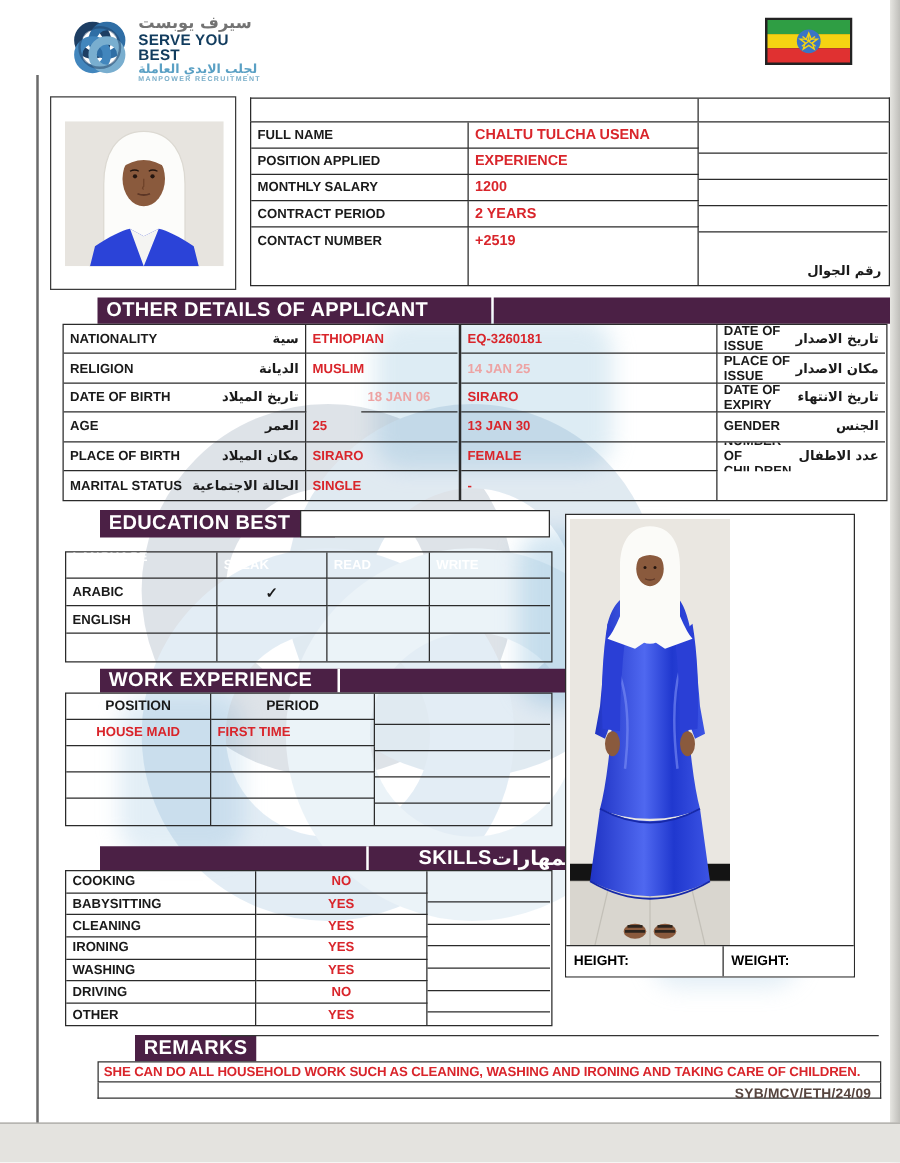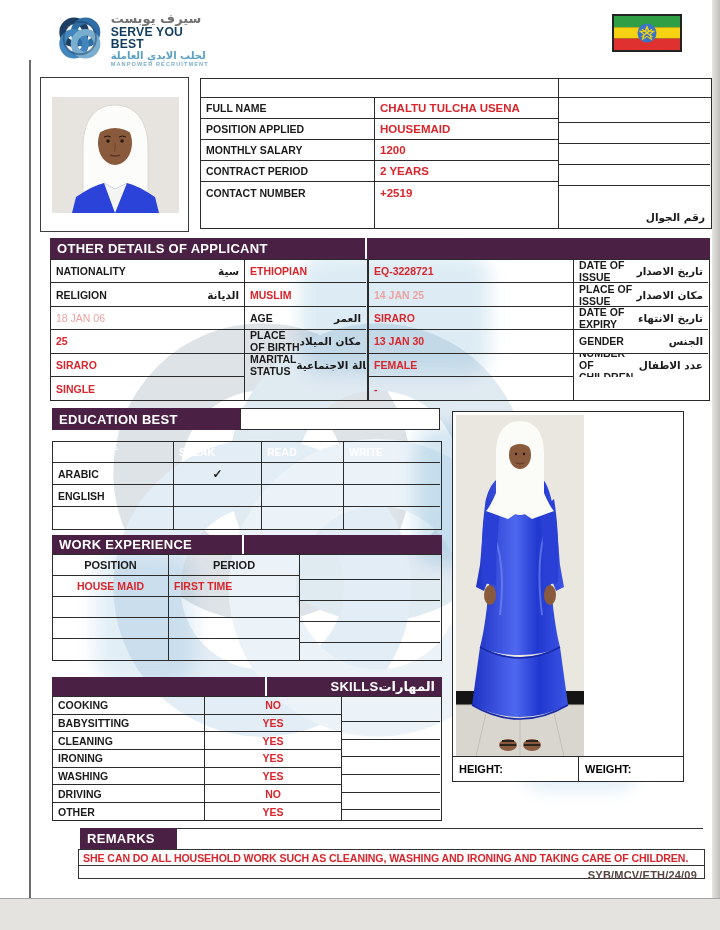--- a/index.html
+++ b/index.html
@@ -14,21 +14,21 @@
   .edge-bottom { position:absolute; left:0; top:898px; width:720px; height:32px;
     background:#e4e3df; border-top:1px solid #a7a6a2; }
   .edge-left-line { position:absolute; left:29px; top:60px; width:2px; height:838px; background:#3a3a3a; opacity:.75; }
 
   
   .blob { position:absolute; border-radius:24px; filter:blur(9px); }
   .wm { position:absolute; opacity:.14; }
 
   
   .pbar { position:absolute; background:#4b2045; color:#fff; font-weight:bold;
-    font-size:13px; letter-spacing:.3px; display:flex; align-items:center; padding:0 7px; }
+    font-size:16px; letter-spacing:.3px; display:flex; align-items:center; padding:0 7px;margin-left:28px; }
 
   
   .grid { position:absolute; display:grid; border:1.5px solid #2b2b2b; }
   .grid > div { border-right:1px solid #2b2b2b; border-bottom:1px solid #2b2b2b;
     display:flex; align-items:center; overflow:hidden; font-size:10.5px; font-weight:bold;
     color:#1a1a1a; padding:0 5px; background:transparent; }
   .cols2 > div:nth-child(2n) { border-right:none; }
   .cols3 > div:nth-child(3n) { border-right:none;margin-top:24px; }
   .cols4 > div:nth-child(4n) { border-right:none; }
   .cols2 > div:nth-last-child(-n+2),
@@ -127,21 +127,21 @@
 
   <div class="grid cols2" style="left:200px;top:78px;width:512px;grid-template-columns:358px 151px;grid-auto-rows:17.5px;border-bottom:none;">
     <div class="cell-ph">EMPLOYMENT DETAILS</div>
     <div class="cell-ph">REF:</div>
   </div>
   <div class="grid cols3" style="left:200px;top:97px;width:512px;grid-template-columns:174px 184px 151px;grid-template-rows:21px 21px 21px 21px 46px;">
     <div>FULL NAME</div>
     <div class="red" style="font-size:11.5px;">CHALTU TULCHA USENA</div>
     <div class="ar" style="justify-content:flex-start;">الاسم الكامل</div>
     <div>POSITION APPLIED</div>
-    <div class="red" style="font-size:11.5px;">HOUSEMAID</div>
+    <div class="red" style="font-size:11.5px;">EXPERIENCE</div>
     <div class="ar" style="justify-content:flex-start;">الحال التطبيقي</div>
     <div>MONTHLY SALARY</div>
     <div class="red" style="font-size:11.5px;">1200</div>
     <div class="ar" style="justify-content:flex-start;">الراتب الشهري</div>
     <div>CONTRACT PERIOD</div>
     <div class="red" style="font-size:11.5px;">2 YEARS</div>
     <div class="ar" style="justify-content:flex-start;">مدة العقد</div>
     <div style="align-items:flex-start;padding-top:5px;">CONTACT NUMBER</div>
     <div class="red" style="font-size:11.5px;align-items:flex-start;padding-top:5px;">+2519</div>
     <div class="ar" style="justify-content:flex-start;align-items:flex-start;padding-top:5px;">رقم الجوال</div>
@@ -156,40 +156,44 @@
     <div class="lblar">
         <span>NATIONALITY</span>
         <span class="a">سية</span>
       </div>
     <div class="red">ETHIOPIAN</div>
     <div class="lblar">
         <span>RELIGION</span>
         <span class="a">الديانة</span>
       </div>
     <div class="red">MUSLIM</div>
-    <div class="faded" style="font-weight:normal;">18 JAN 06</div>
+    <div class="lblar">
+        <span>DATE OF BIRTH</span>
+        <span class="a">تاريخ الميلاد</span>
+      </div>
+    <div class="faded" style="font-weight:bold;margin-left:44px;">18 JAN 06</div>
     <div class="lblar">
         <span>AGE</span>
         <span class="a">العمر</span>
       </div>
     <div class="red">25</div>
     <div class="lblar">
         <span>PLACE OF BIRTH</span>
         <span class="a">مكان الميلاد</span>
       </div>
     <div class="red">SIRARO</div>
     <div class="lblar">
         <span>MARITAL STATUS</span>
         <span class="a">الحالة الاجتماعية</span>
       </div>
     <div class="red">SINGLE</div>
   </div>
 
   <div class="grid cols2" style="left:368px;top:259px;width:342px;grid-template-columns:205px 134px;grid-auto-rows:23.4px;">
-    <div class="red">EQ-3228721</div>
+    <div class="red">EQ-3260181</div>
     <div class="lblar">
         <span>DATE OF ISSUE</span>
         <span class="a">تاريخ الاصدار</span>
       </div>
     <div class="faded" style="font-weight:bold;">14 JAN 25</div>
     <div class="lblar">
         <span>PLACE OF ISSUE</span>
         <span class="a">مكان الاصدار</span>
       </div>
     <div class="red">SIRARO</div>

